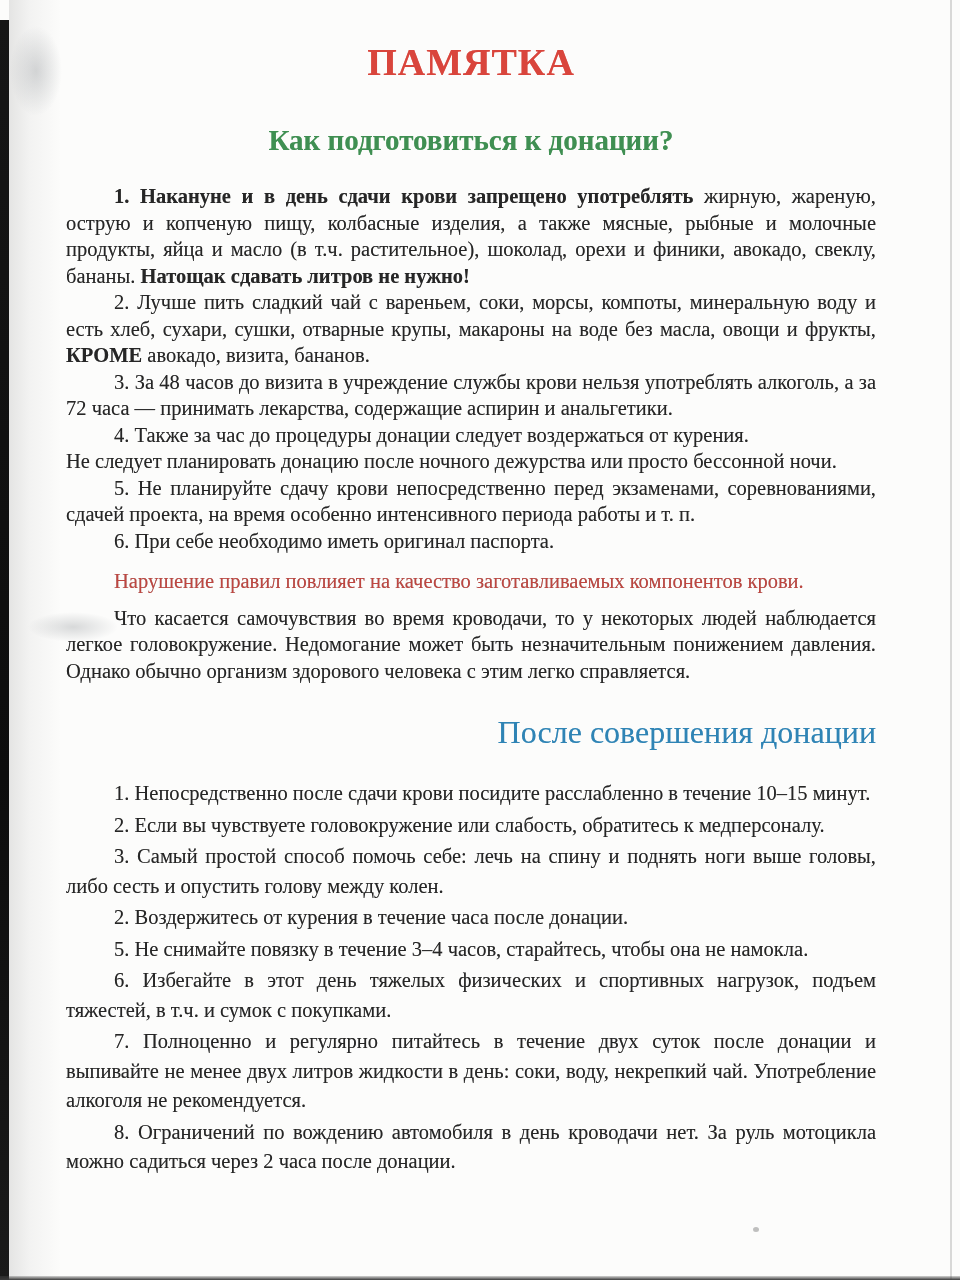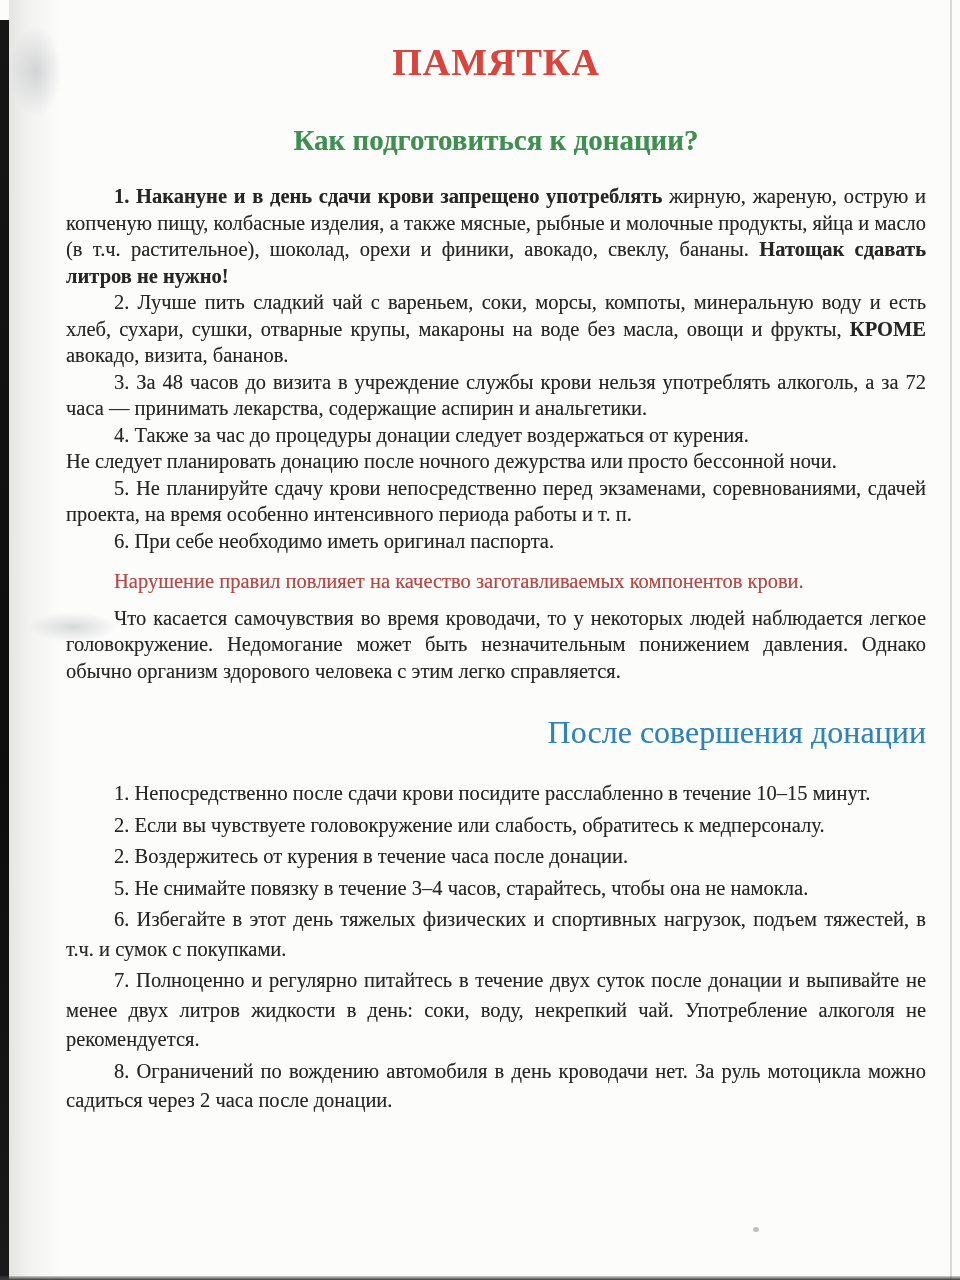--- a/index.html
+++ b/index.html
@@ -48,21 +48,21 @@
     left:28px;top:612px;width:90px;height:30px;
     background:radial-gradient(closest-side,rgba(120,125,130,.28),rgba(120,125,130,0));
   }
   .speck{
     position:absolute;left:753px;top:1227px;width:6px;height:5px;border-radius:50%;
     background:rgba(140,140,140,.55);
   }
   
   .content{
     position:relative;
-    padding:40px 34px 0 66px;
+    padding:40px 84px 0 66px;
     color:var(--body-text);
   }
   .title{
     text-align:center;
     color:var(--title-red);
     font-size:38px;font-weight:bold;
     letter-spacing:1px;
     margin-bottom:28px;
     text-shadow:0 0 .5px rgba(217,69,60,.6);
   }
@@ -137,20 +137,21 @@
 
     <p class="body warning">Нарушение правил повлияет на качество заготавливаемых компонентов крови.</p>
 
     <p class="body">Что касается самочувствия во время кроводачи, то у некоторых людей наблюдается легкое головокружение. Недомогание может быть незначительным понижением давления. Однако обычно организм здорового человека с этим легко справляется.</p>
 
     <h2 class="h-blue">После совершения донации</h2>
 
     <div class="sec2">
       <p class="body">1. Непосредственно после сдачи крови посидите расслабленно в течение 10–15 минут.</p>
       <p class="body">2. Если вы чувствуете головокружение или слабость, обратитесь к медперсоналу.</p>
+      <p class="body">3. Самый простой способ помочь себе: лечь на спину и поднять ноги выше головы, либо сесть и опустить голову между колен.</p>
       <p class="body">2. Воздержитесь от курения в течение часа после донации.</p>
       <p class="body">5. Не снимайте повязку в течение 3–4 часов, старайтесь, чтобы она не намокла.</p>
       <p class="body">6. Избегайте в этот день тяжелых физических и спортивных нагрузок, подъем тяжестей, в т.ч. и сумок с покупками.</p>
       <p class="body">7. Полноценно и регулярно питайтесь в течение двух суток после донации и выпивайте не менее двух литров жидкости в день: соки, воду, некрепкий чай. Употребление алкоголя не рекомендуется.</p>
       <p class="body">8. Ограничений по вождению автомобиля в день кроводачи нет. За руль мотоцикла можно садиться через 2 часа после донации.</p>
     </div>
 
   </div>
 </div>
 

